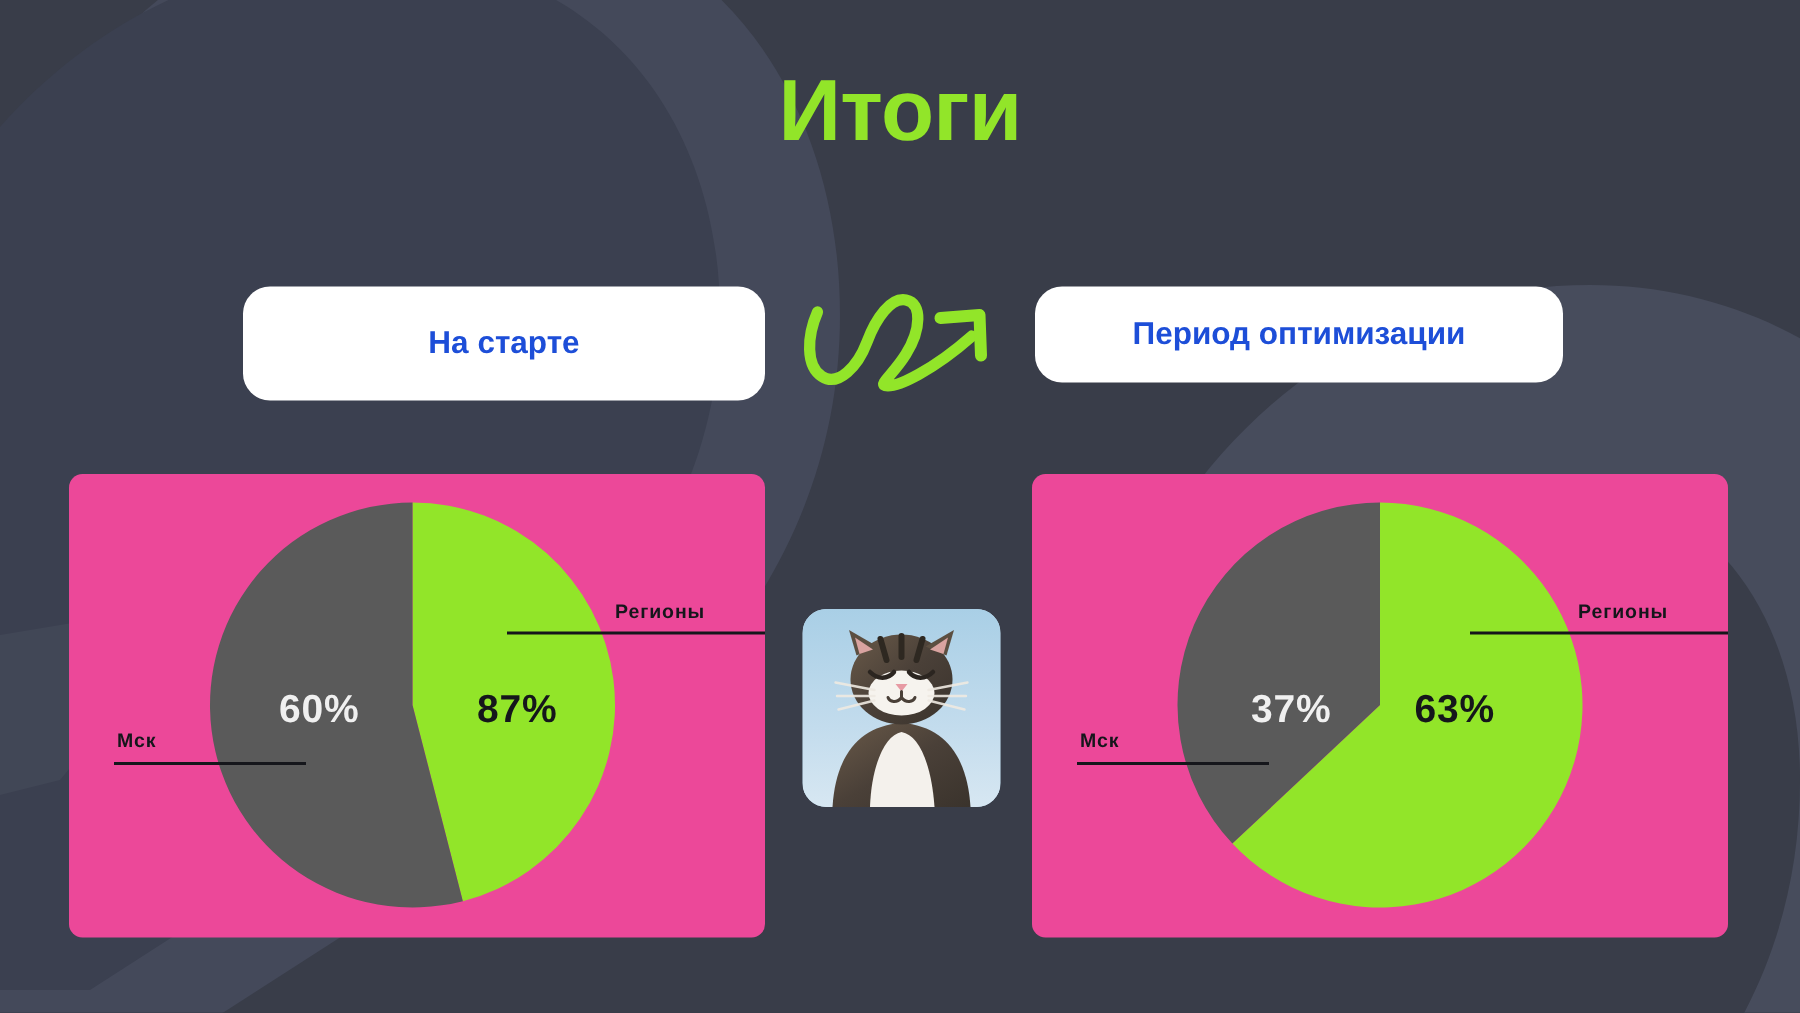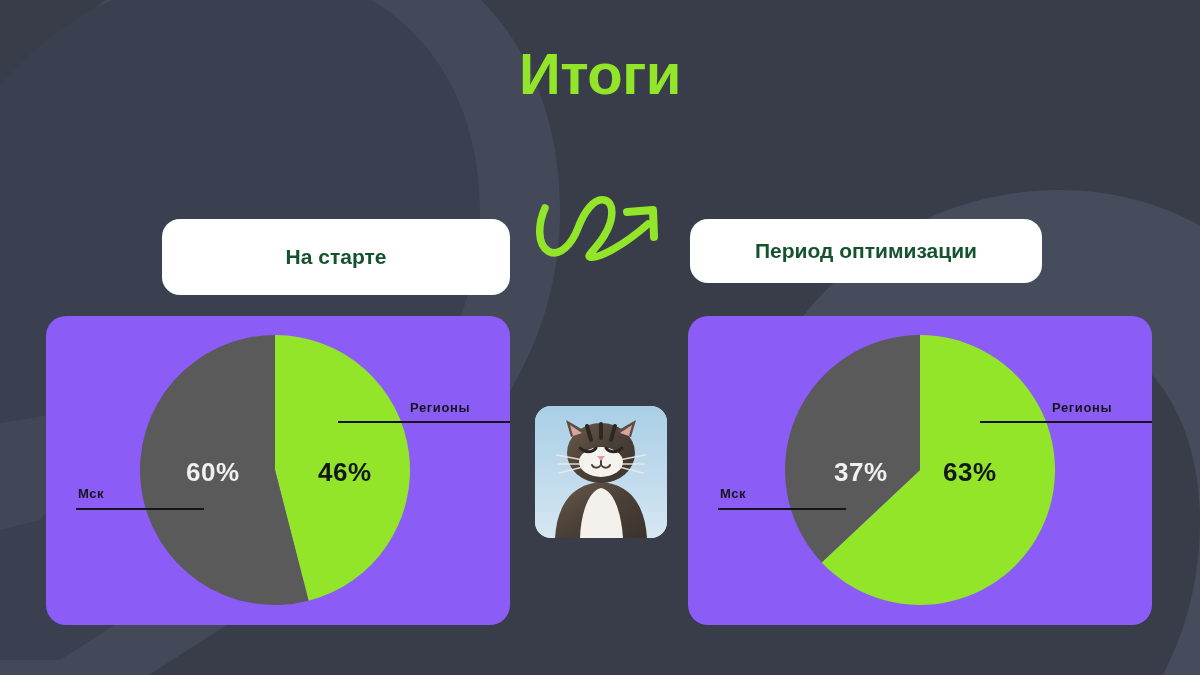--- a/index.html
+++ b/index.html
@@ -21,36 +21,35 @@
     color:#92e529;
     z-index:5;
   }
 
   
   .pill {
     position:absolute;
     background:#ffffff;
     border-radius:18px;
     display:flex; align-items:center; justify-content:center;
-    color:#14532d;
+    color:#1d4ed8;
     font-size:21px; font-weight:bold;
     z-index:5;
-    margin-top:28px;
   }
   .pill-left  { left:162px; top:191px; width:348px; height:76px; }
   .pill-right { left:690px; top:191px; width:352px; height:64px; }
 
   
   .squiggle { position:absolute; left:528px; top:186px; width:160px; height:86px; z-index:6; }
 
   
   .card {
     position:absolute;
-    background:#8b5cf6;
-    border-radius:20px;
+    background:#ec4899;
+    border-radius:9px;
     z-index:4;
     overflow:hidden;
   }
   .card-left  { left:46px;  top:316px; width:464px; height:309px; }
   .card-right { left:688px; top:316px; width:464px; height:309px; }
 
   .pie-wrap { position:absolute; inset:0; }
   .pie-svg  { position:absolute; left:0; top:0; }
 
   .pct {
@@ -142,21 +141,21 @@
       <path id="pieA-gray" d="M 229 154 L 262.5731347672554 284.7587267523652 A 135 135 0 1 1 228.99999999999997 19 Z" fill="#5a5a5a"></path>
     </svg>
 
     <div class="leader" style="left:292px; top:105px; width:180px;"></div>
     <div class="lbl lbl-dark" style="left:364px; top:84px;">Регионы</div>
 
     <div class="leader" style="left:30px; top:192px; width:128px;"></div>
     <div class="lbl lbl-dark" style="left:32px; top:170px;">Мск</div>
 
     <div class="pct pct-gray" style="left:140px; top:141px;">60%</div>
-    <div class="pct pct-green" style="left:272px; top:141px;">46%</div>
+    <div class="pct pct-green" style="left:272px; top:141px;">87%</div>
   </div>
 </div>
 
 <div class="card card-right">
   <div class="pie-wrap">
     <svg class="pie-svg" width="464" height="309" viewBox="0 0 464 309">
       <path id="pieB-green" d="M 232 154 L 232 19 A 135 135 0 1 1 133.5892352981095 246.413859300373 Z" fill="#92e529"></path>
       <path id="pieB-gray" d="M 232 154 L 133.5892352981095 246.413859300373 A 135 135 0 0 1 231.99999999999997 19 Z" fill="#5a5a5a"></path>
     </svg>
 

